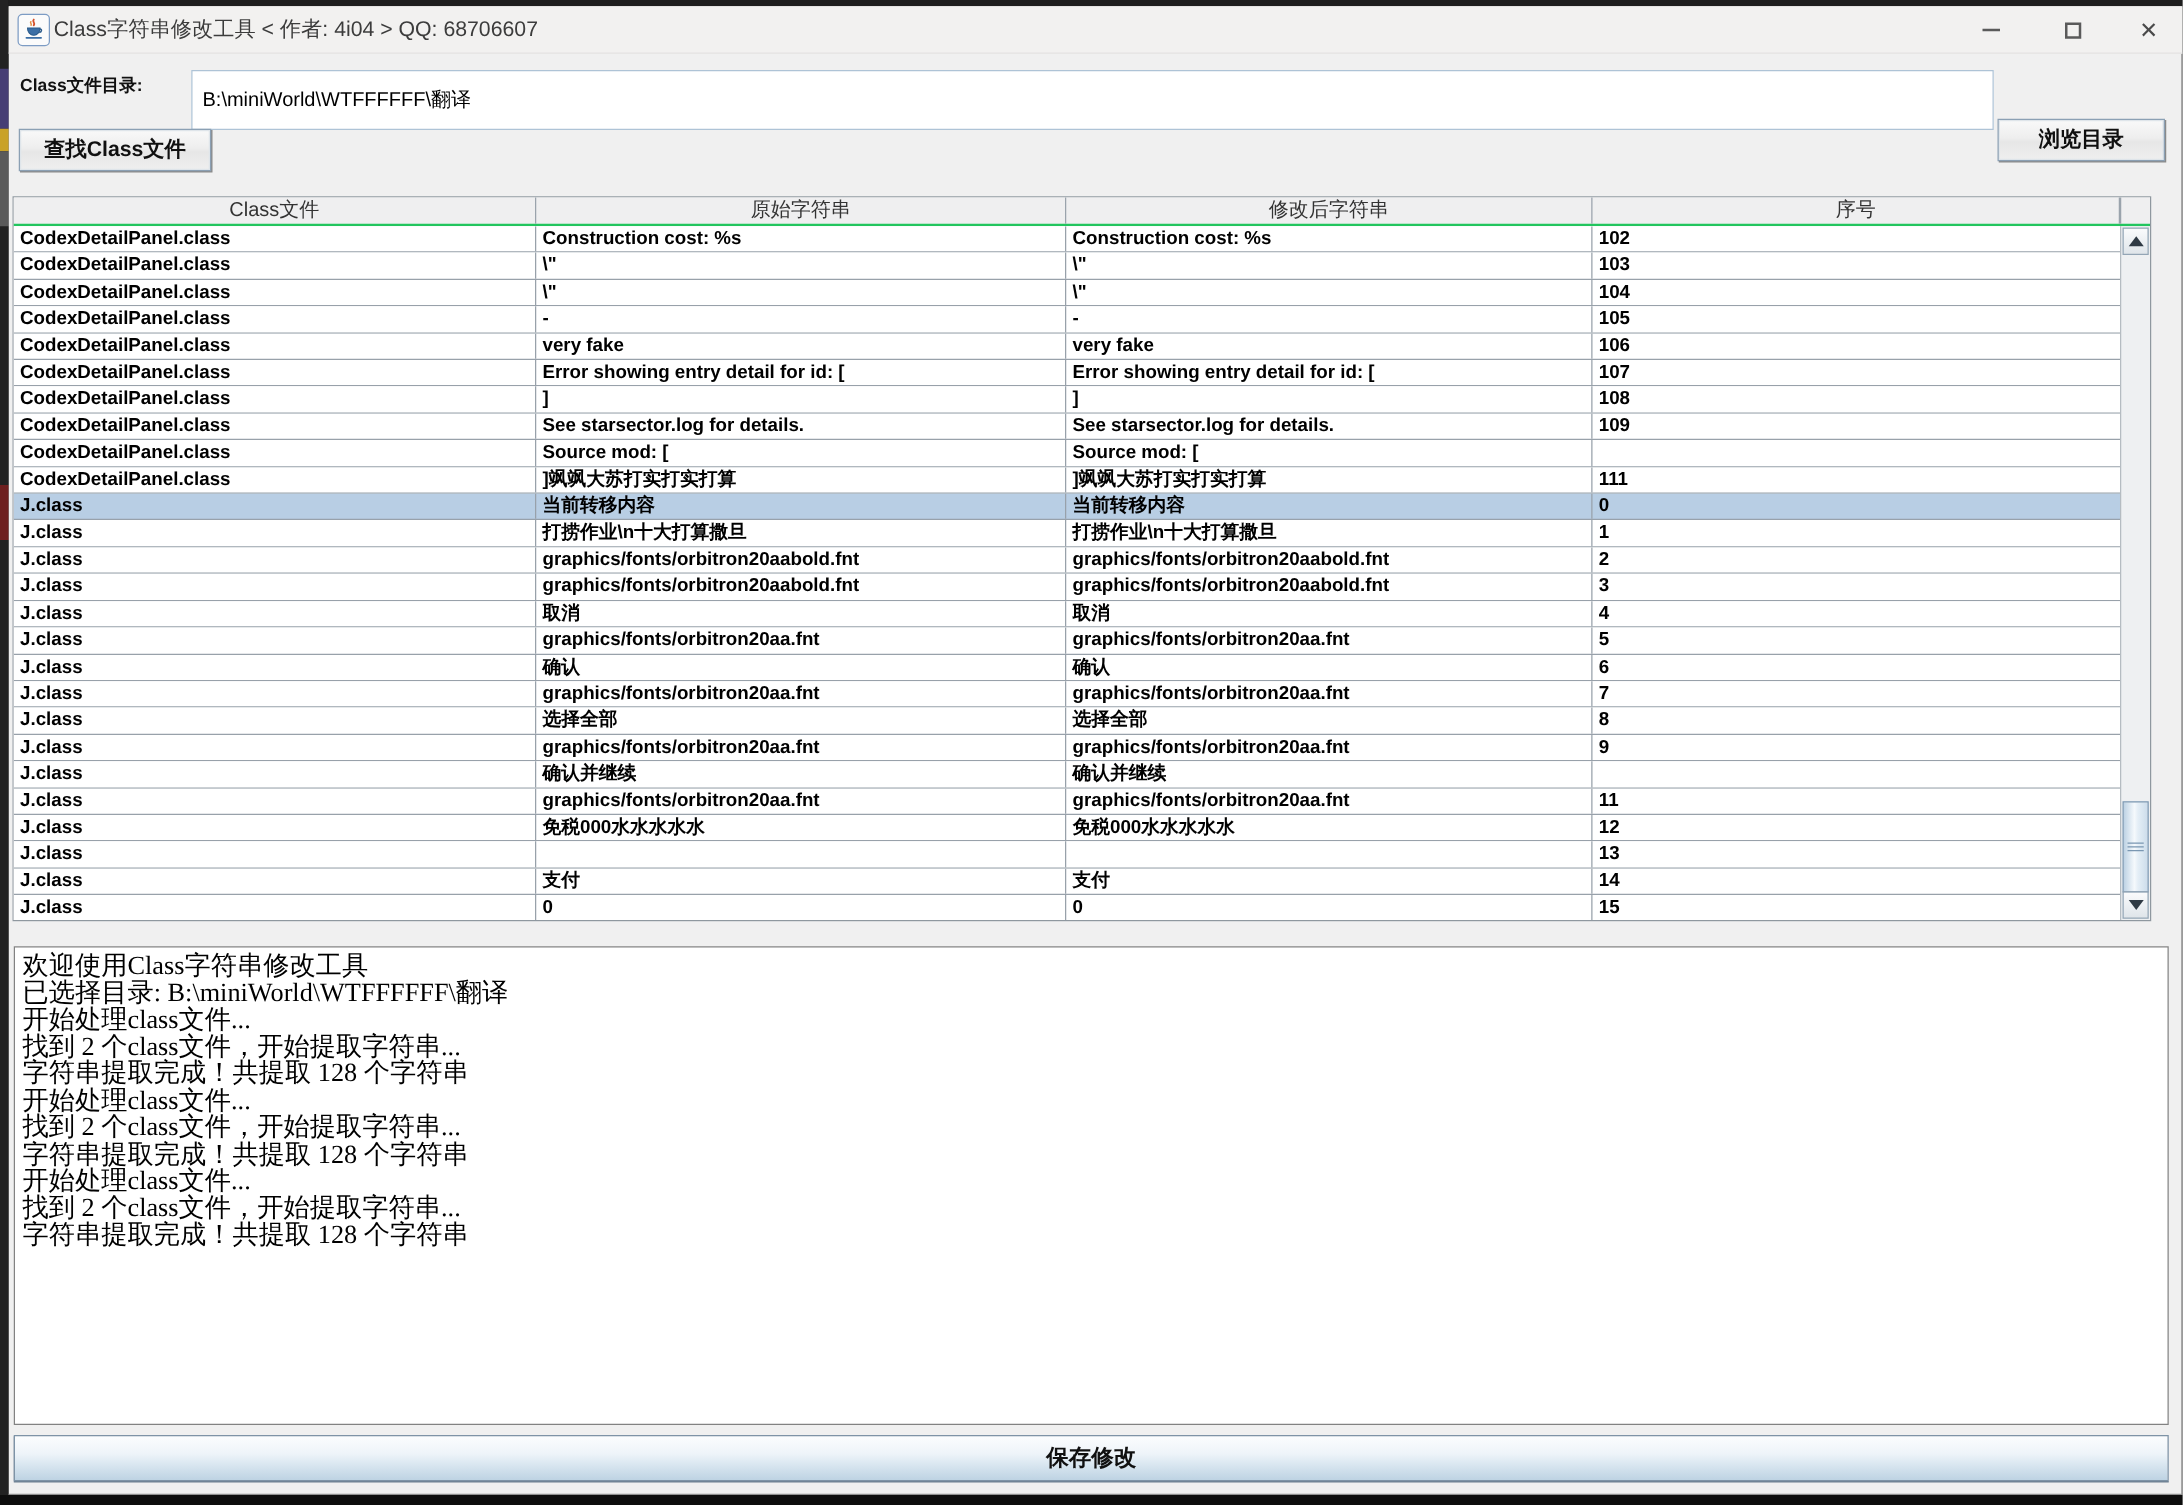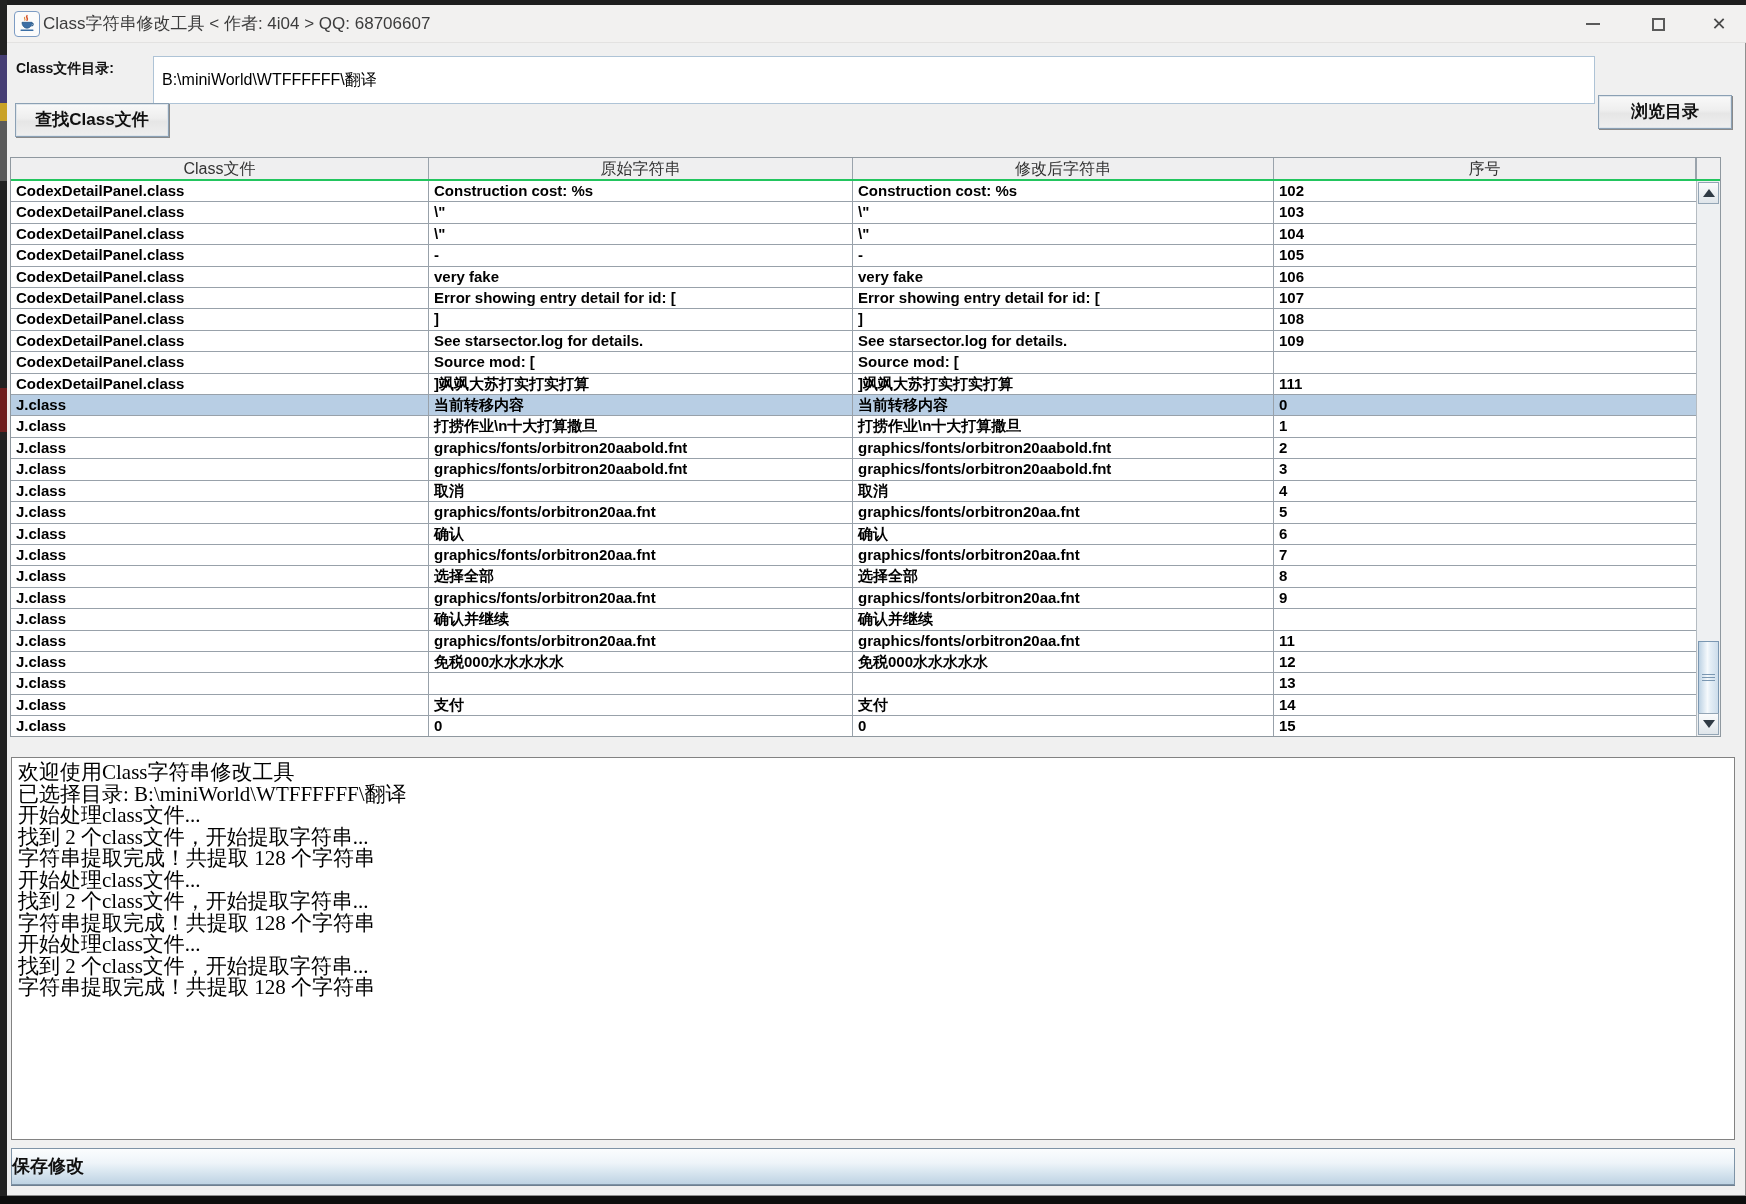--- a/index.html
+++ b/index.html
@@ -94,21 +94,21 @@
   .log-wrap {
     position:absolute; left:11px; top:757px; width:1724px; height:383px;
     background:#fff; border:1px solid #828282; padding:4px 6px; overflow:hidden;
   }
   .log-line { font-size:21px; line-height:21.5px; white-space:pre; color:#000;
               font-family:"Liberation Serif","DejaVu Serif",serif; }
 
   
   .save-btn {
     position:absolute; left:11px; top:1148px; width:1724px; height:37px;
-    font-size:18px; font-weight:bold; text-align:left; line-height:35px; color:#101010;
+    font-size:18px; font-weight:bold; text-align:center; line-height:35px; color:#101010;
     background:linear-gradient(180deg,#fbfdfe 0%,#eef4f9 40%,#dde9f2 60%,#bed3e3 100%);
     border:1px solid #7e93a6; box-shadow:0 1px 0 #6d7f90;
   }
 </style>
 </head>
 <body>
 
 <div class="edge-strip"></div>
 <div class="scrap purple"></div>
 <div class="scrap yellow"></div>

